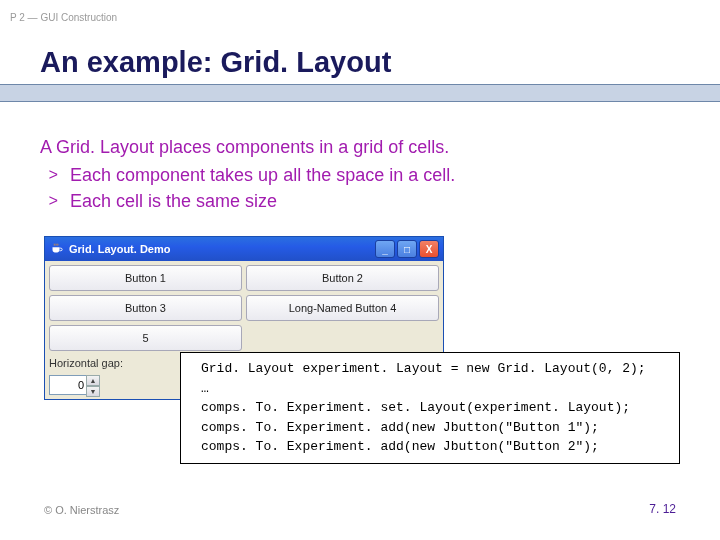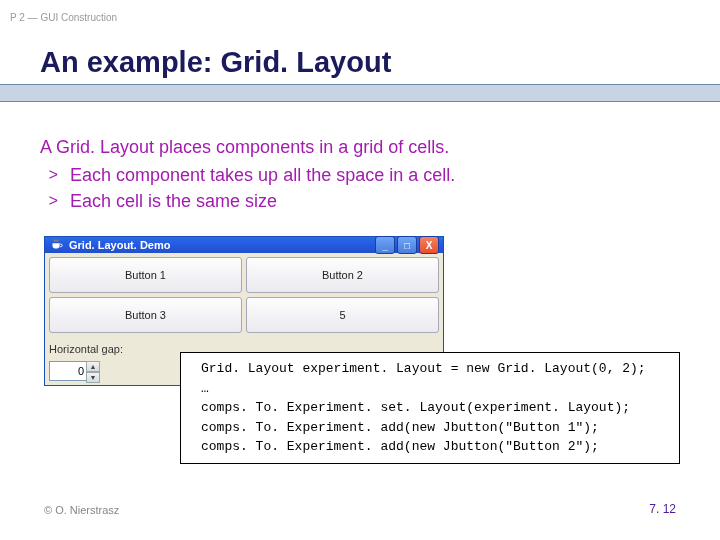--- a/index.html
+++ b/index.html
@@ -6,30 +6,30 @@
   html, body { width: 720px; height: 540px; font-family: Arial, Helvetica, sans-serif; background: #fff; color: #000; }
   .slide { position: relative; width: 720px; height: 540px; border-radius: 29px; }
   .breadcrumb { position: absolute; left: 10px; top: 12px; font-size: 10px; color: #9a9a9a; }
   .title { position: absolute; left: 40px; top: 46px; font-size: 29px; font-weight: bold; color: #1a1a5c; }
   .hr { position: absolute; left: 0; top: 84px; width: 720px; height: 18px; background: #c8d3e4; border-top: 1px solid #6e87a9; border-bottom: 1px solid #6e87a9; }
   .body { position: absolute; left: 40px; top: 134px; width: 640px; font-size: 18px; color: #a21caf; line-height: 1.45; }
   .body .lead { margin-bottom: 2px; }
   .body .item { display: flex; gap: 12px; }
   .body .item .gt { font-family: "Courier New", monospace; font-size: 16px; padding-top: 3px; width: 18px; text-align: right; }
   .demo { position: absolute; left: 44px; top: 236px; width: 400px; border: 1px solid #1a4fb3; font-family: Tahoma, Arial, sans-serif; font-size: 11px; color: #000; box-shadow: 0 0 0 1px #fff inset; }
-  .titlebar { height: 16px; background: linear-gradient(#2a6fe0, #255be6 40%, #2150c8); display: flex; align-items: center; padding: 0 4px; color: #fff; font-weight: bold; }
+  .titlebar { height: 24px; background: linear-gradient(#2a6fe0, #255be6 40%, #2150c8); display: flex; align-items: center; padding: 0 4px; color: #fff; font-weight: bold; }
   .titlebar .coffee { width: 14px; height: 14px; margin-right: 6px; display: inline-block; }
   .titlebar .wintitle { flex: 1; font-size: 11px; }
   .winbtns { display: flex; gap: 2px; }
   .winbtn { width: 20px; height: 18px; border: 1px solid #1a3fa0; border-radius: 3px; display: flex; align-items: center; justify-content: center; font-size: 10px; }
   .winbtn.min, .winbtn.max { background: linear-gradient(#6fa6f3, #4a7fe0); color: #fff; }
   .winbtn.close { background: linear-gradient(#f28165, #e94f2f); color: #fff; font-weight: bold; }
   .client { background: #ece9d8; padding: 4px; }
   .gridbtns { display: grid; grid-template-columns: 1fr 1fr; gap: 4px; }
-  .jbutton { height: 36px; background: linear-gradient(#fdfdfd, #eaeaf0); border: 1px solid #a8a8b8; border-radius: 3px; display: flex; align-items: center; justify-content: center; font-size: 11px; color: #222; }
+  .jbutton { height: 26px; background: linear-gradient(#fdfdfd, #eaeaf0); border: 1px solid #a8a8b8; border-radius: 3px; display: flex; align-items: center; justify-content: center; font-size: 11px; color: #222; }
   .ctrlrow { display: flex; align-items: center; margin-top: 6px; gap: 4px; }
   .ctrlrow .lbl { font-size: 11px; color: #333; }
   .spinlike { flex: 0 0 38px; height: 20px; background: #fff; border: 1px solid #7f9db9; display: flex; align-items: center; justify-content: flex-end; padding-right: 2px; position: relative; }
   .spinlike .arrows { position: absolute; right: -14px; top: -1px; width: 14px; height: 22px; display: flex; flex-direction: column; }
   .spinlike .arrows span { flex:1; background: linear-gradient(#f4f4f4,#d8d8e0); border: 1px solid #9aa; font-size: 7px; display:flex; align-items:center; justify-content:center; color:#444; }
   .code { position: absolute; left: 180px; top: 352px; width: 500px; background: #fff; border: 1px solid #000; padding: 6px 20px; font-family: "Courier New", monospace; font-size: 13px; line-height: 1.5; white-space: pre; overflow: hidden; }
   .footer-left { position: absolute; left: 44px; bottom: 24px; font-size: 11px; color: #888; }
   .footer-right { position: absolute; right: 44px; bottom: 24px; font-size: 12px; color: #4c1d95; }
 </style>
 </head>
@@ -69,20 +69,21 @@
         <span class="winbtn min">_</span>
         <span class="winbtn max">□</span>
         <span class="winbtn close">X</span>
       </span>
     </div>
     <div class="client">
       <div class="gridbtns">
         <div class="jbutton">Button 1</div>
         <div class="jbutton">Button 2</div>
         <div class="jbutton">Button 3</div>
+        <div class="jbutton">Long-Named Button 4</div>
         <div class="jbutton">5</div>
         <div></div>
       </div>
       <div class="ctrlrow">
         <span class="lbl">Horizontal gap:</span>
       </div>
       <div class="ctrlrow">
         <span class="spinlike">
           <span>0</span>
           <span class="arrows">

